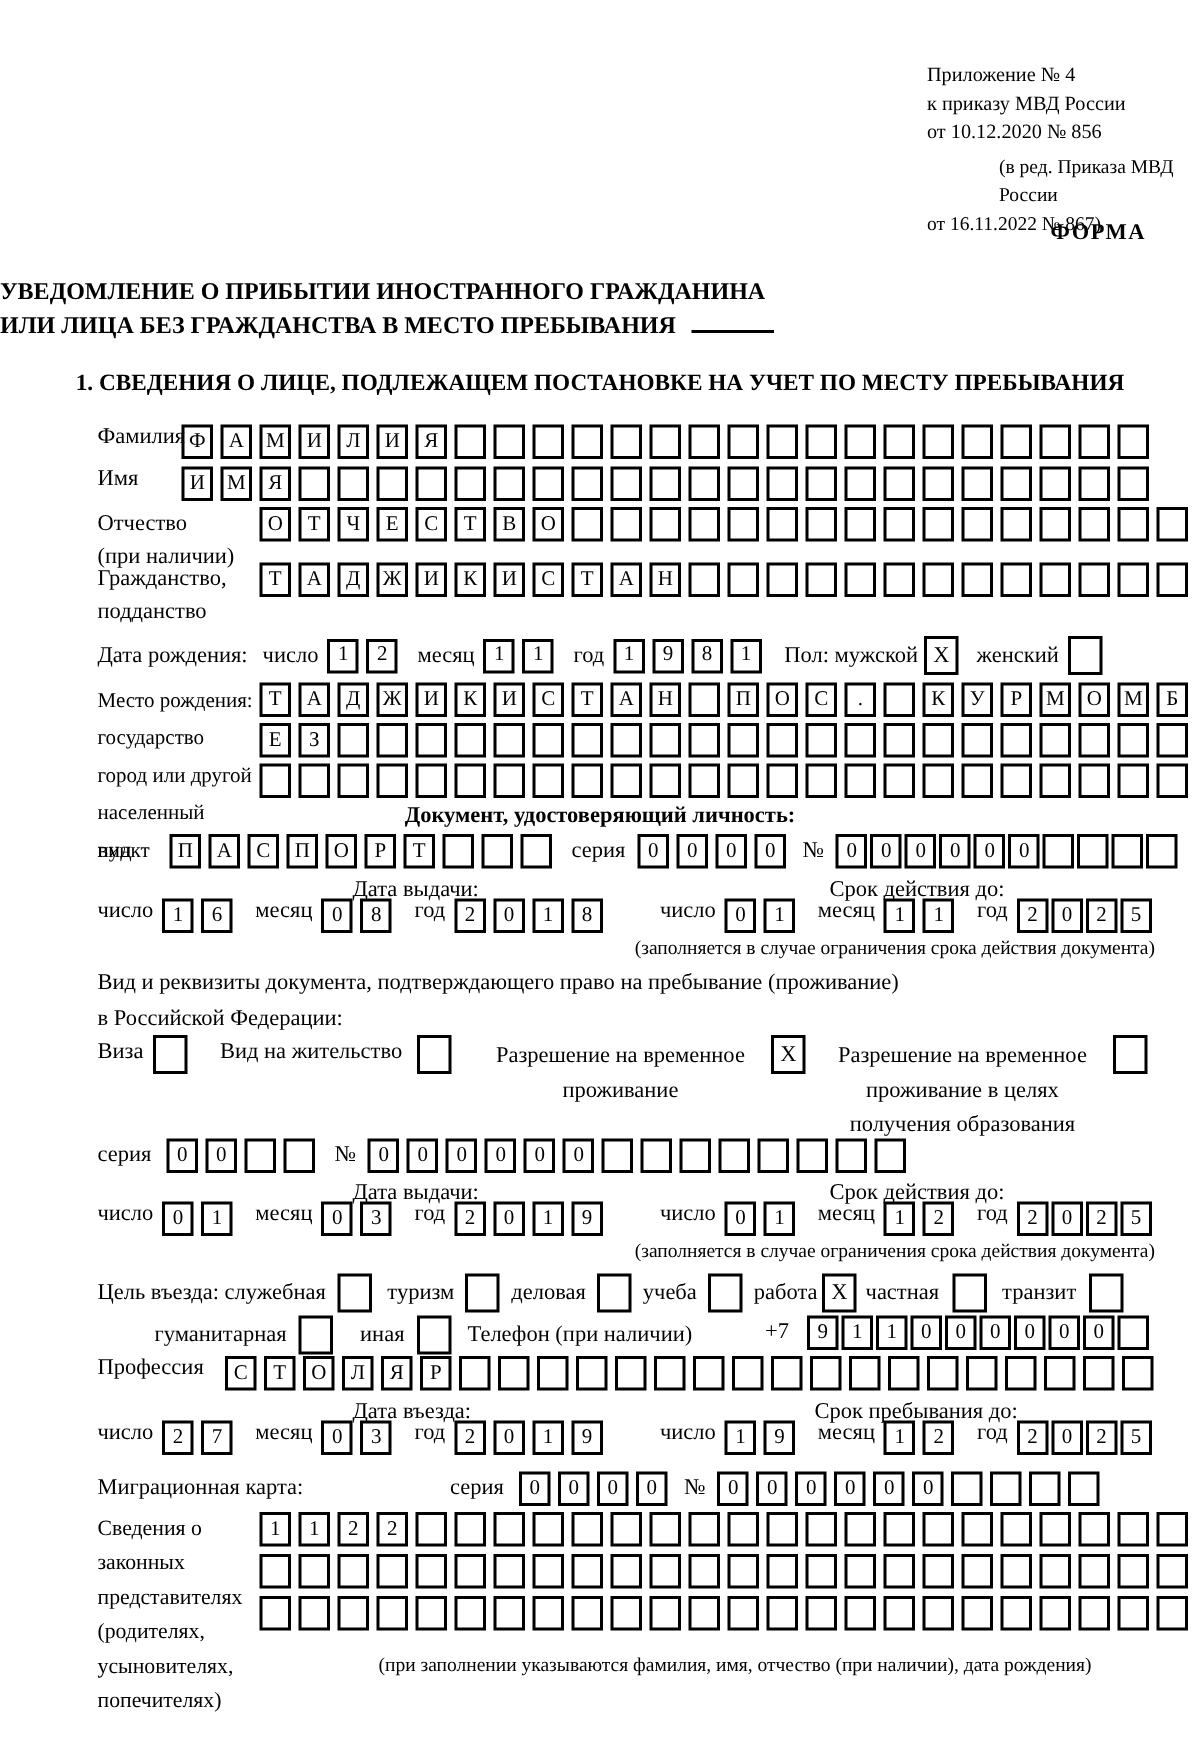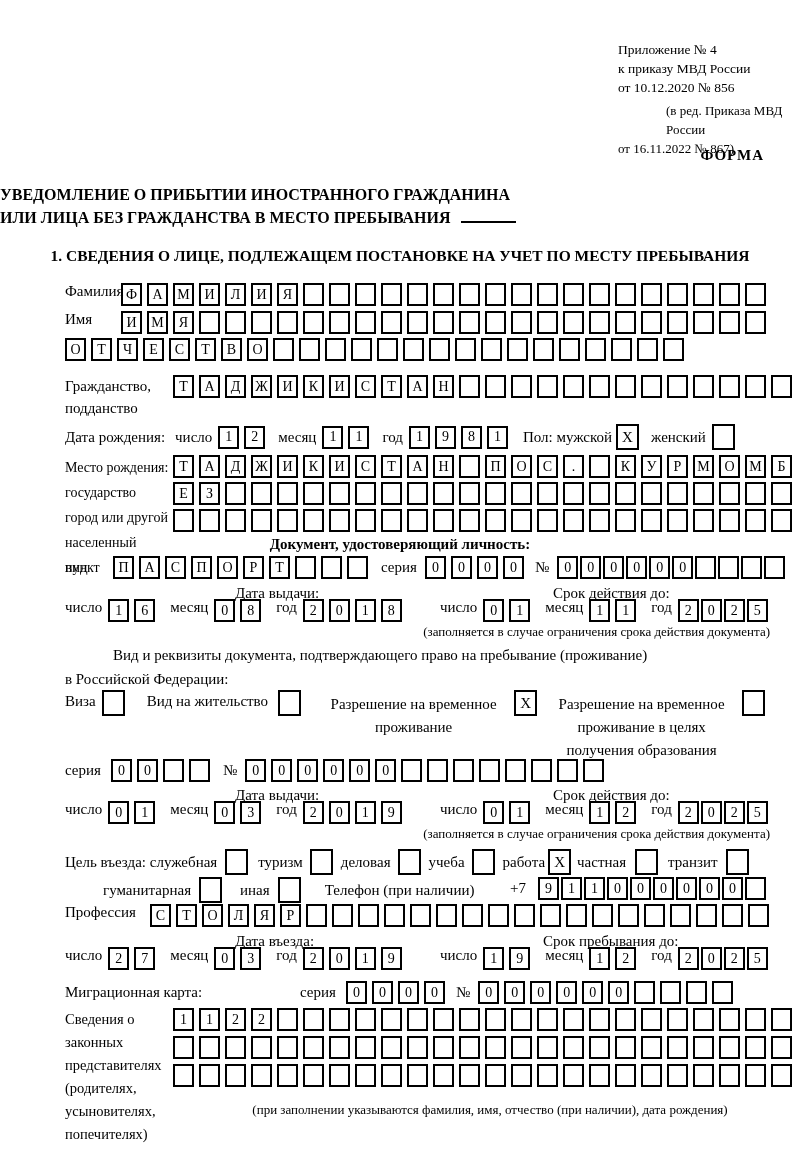--- a/index.html
+++ b/index.html
@@ -103,20 +103,22 @@
         <span class="cell"></span>
         <span class="cell"></span>
         <span class="cell"></span>
         <span class="cell"></span>
         <span class="cell"></span>
         <span class="cell"></span>
       </span>
   </div>
 
   <div class="row" style="top:338px;">
+    <span class="lblcol" style="width:108px;line-height:22px;"><span>Отчество</span>
+<span>(при наличии)</span></span>
     <span class="cells">
         <span class="cell">О</span>
         <span class="cell">Т</span>
         <span class="cell">Ч</span>
         <span class="cell">Е</span>
         <span class="cell">С</span>
         <span class="cell">Т</span>
         <span class="cell">В</span>
         <span class="cell">О</span>
         <span class="cell"></span>
@@ -360,21 +362,21 @@
           <span class="cell">2</span>
           <span class="cell">0</span>
           <span class="cell">2</span>
           <span class="cell">5</span>
         </span>
     </span>
   </div>
 
   <div class="abs sm" style="left:0;top:624px;width:770px;text-align:right;">(заполняется в случае ограничения срока действия документа)</div>
 
-  <div class="abs" style="left:65px;top:647px;margin-left:48px;">Вид и реквизиты документа, подтверждающего право на пребывание (проживание)</div>
+  <div class="abs" style="left:65px;top:647px;">Вид и реквизиты документа, подтверждающего право на пребывание (проживание)</div>
   <div class="abs" style="left:65px;top:671px;">в Российской Федерации:</div>
 
   <div class="row" style="top:690px;">
     <span style="margin:3px 6px 0 0;">Виза</span>
     <span class="box"></span>
     <span style="margin:3px 10px 0 22px;">Вид на жительство</span>
     <span class="box"></span>
     <span class="mlbl" style="width:185px;margin:3px 8px 0 20px;">Разрешение на временное
 проживание</span>
     <span class="box">Х</span>
@@ -474,21 +476,21 @@
     <span class="box" style="margin-left:9px;"></span>
     <span style="margin-left:10px;">транзит</span>
     <span class="box" style="margin-left:9px;"></span>
   </div>
 
   <div class="row" style="top:877px;align-items:center;">
     <span style="margin-left:38px;">гуманитарная</span>
     <span class="box" style="margin-left:8px;"></span>
     <span style="margin-left:18px;">иная</span>
     <span class="box" style="margin-left:8px;"></span>
-    <span style="margin-left:24px;">Телефон (при наличии)</span>
+    <span style="margin-left:11px;">Телефон (при наличии)</span>
     <span class="dg abs" style="left:445px;top:0;align-items:center;">
       <span class="lbl" style="margin-right:12px;">+7</span>
       <span class="cells tight">
           <span class="cell">9</span>
           <span class="cell">1</span>
           <span class="cell">1</span>
           <span class="cell">0</span>
           <span class="cell">0</span>
           <span class="cell">0</span>
           <span class="cell">0</span>

